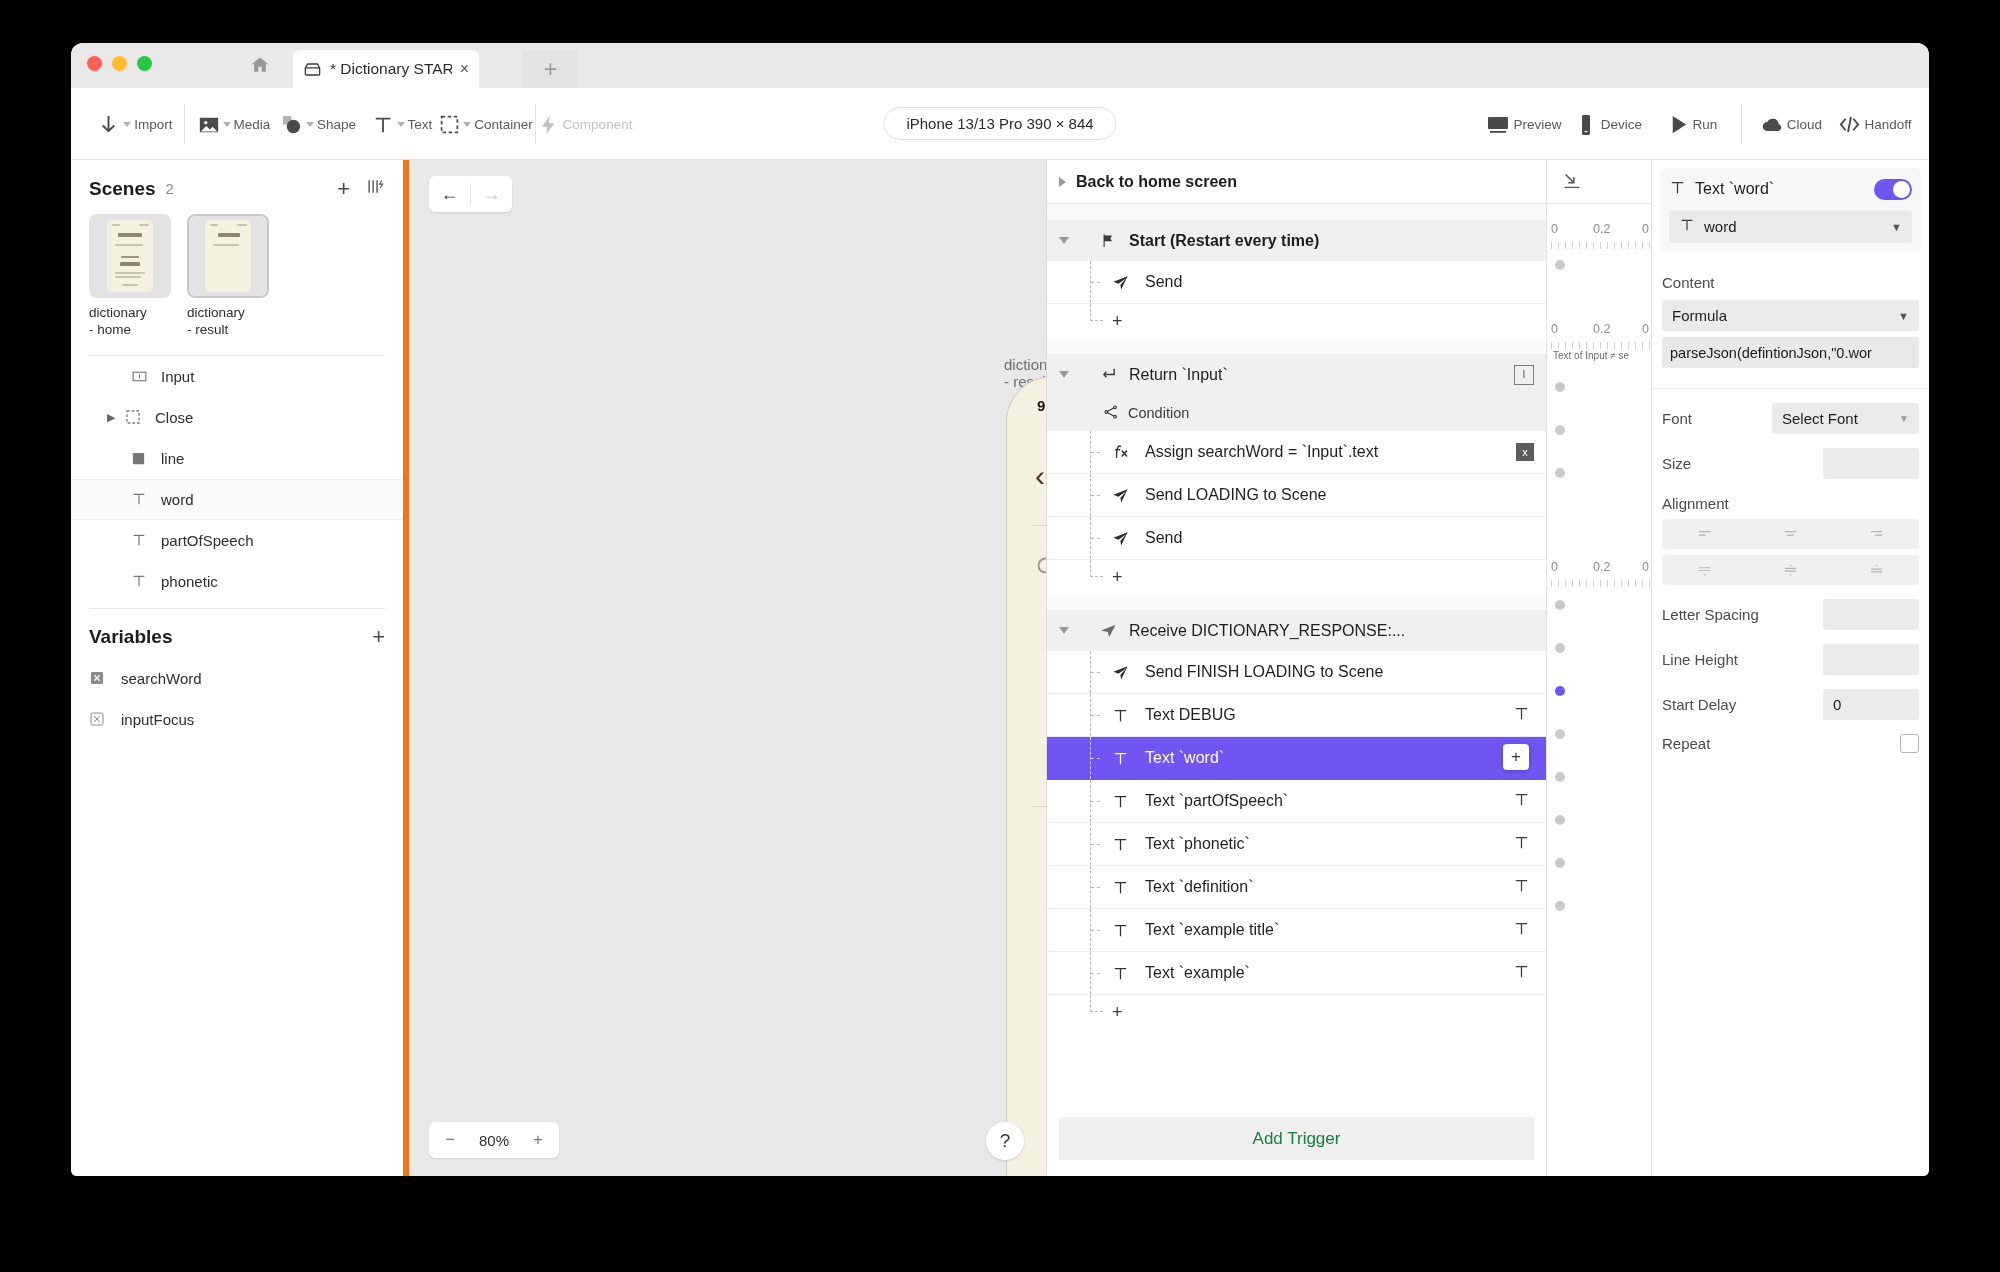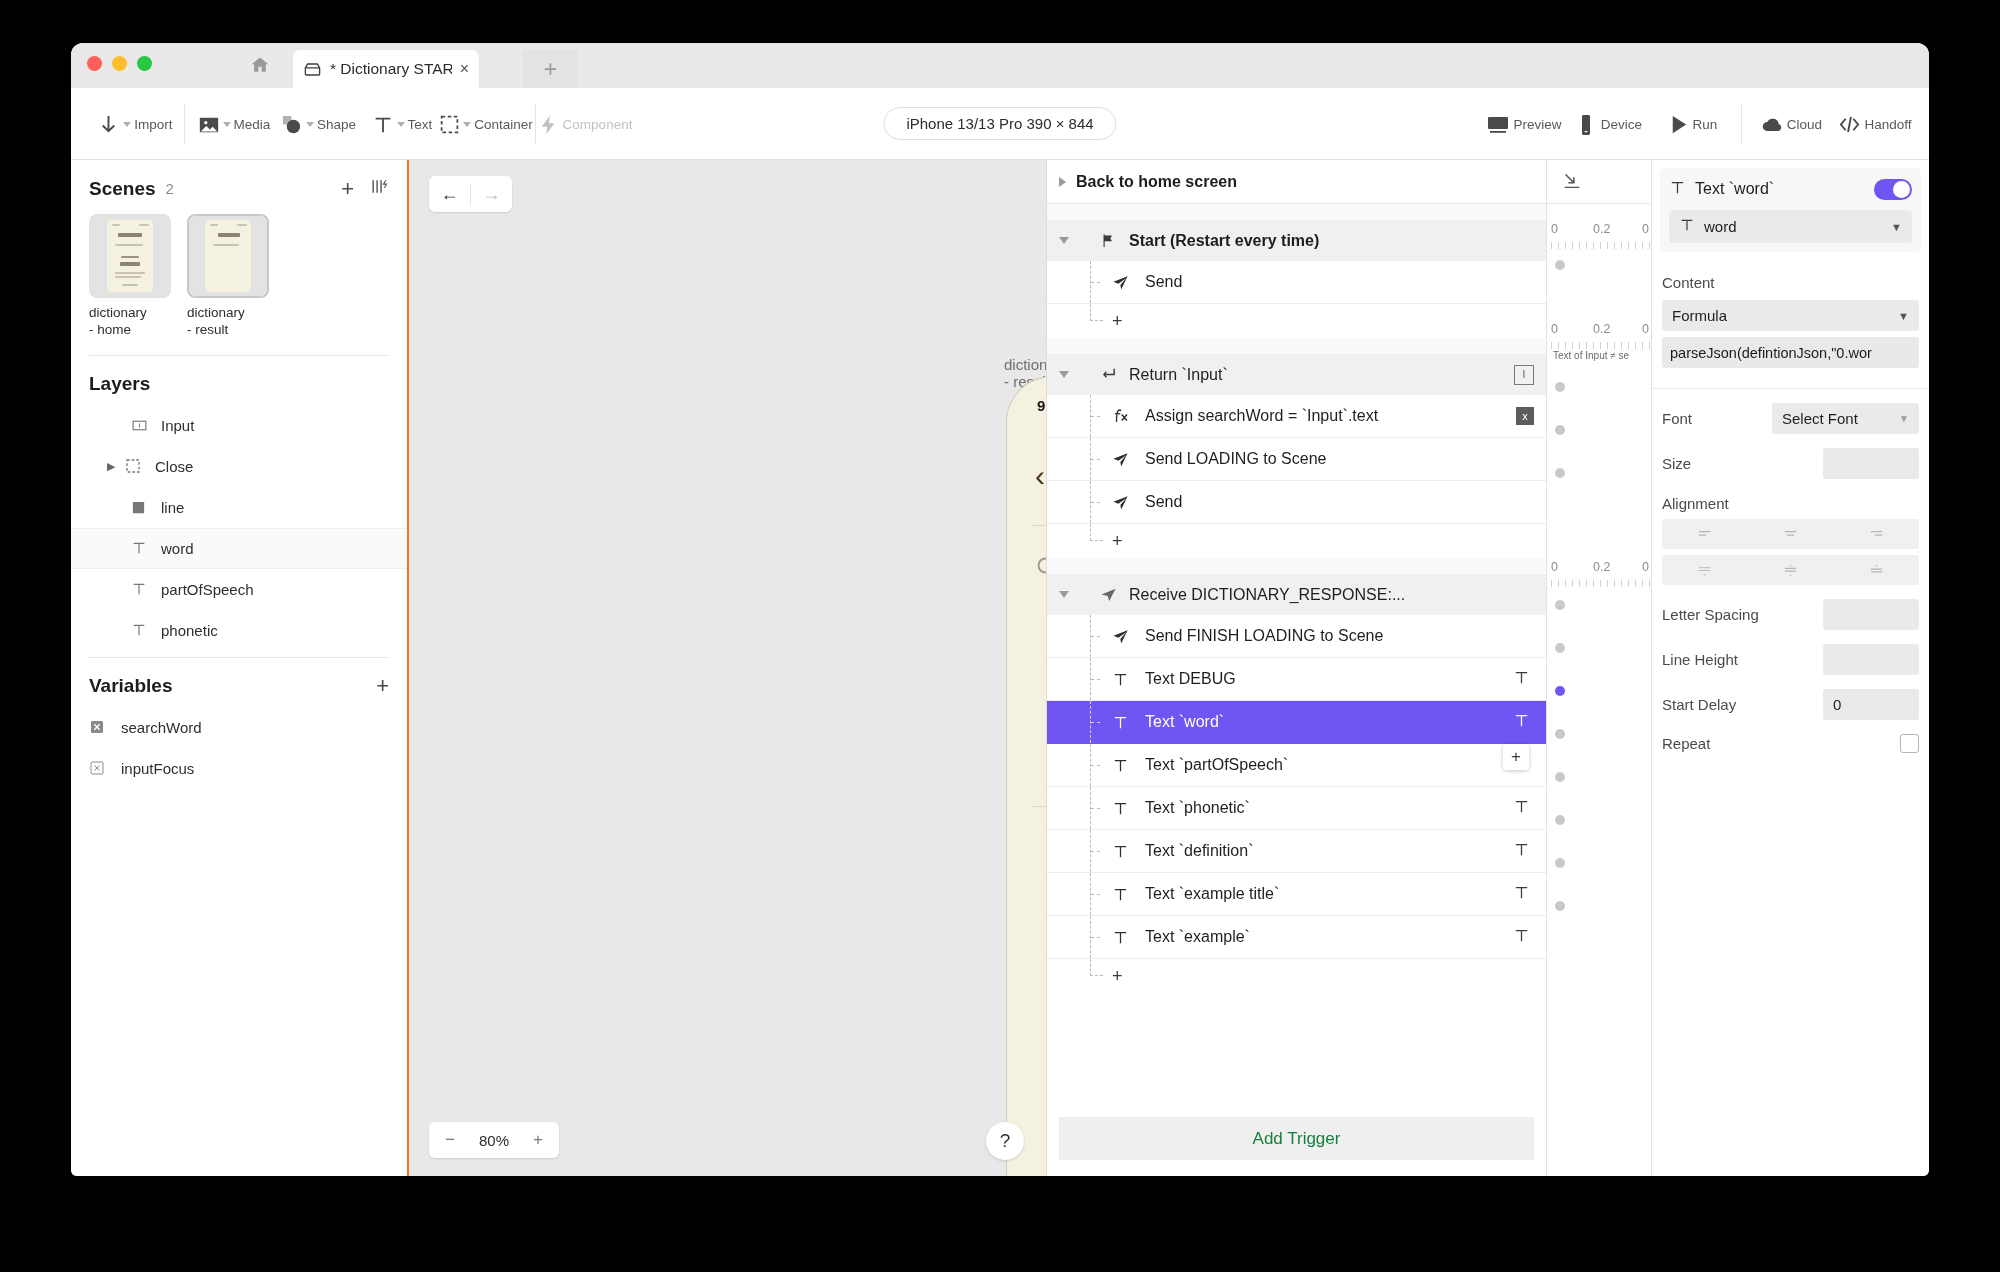--- a/index.html
+++ b/index.html
@@ -79,21 +79,21 @@
     display: flex; align-items: center; gap: 9px;
     font-size: 15px; color: #2c2c2c; background:#fff;
   }
   .right-tools { position: absolute; right: 12px; display: flex; align-items: center; }
 
   
   .body { flex: 1; display: flex; min-height: 0; }
 
   
   .sidebar {
-    width: 338px; background: #fff; border-right: 2px solid #f97316;
+    width: 338px; background: #fff; border-right: 6px solid #f97316;
     flex: none; display: flex; flex-direction: column; overflow: hidden;
   }
   .sec-head {
     display: flex; align-items: center; padding: 17px 18px 10px 18px; gap: 10px;
   }
   .sec-title { font-size: 19px; font-weight: bold; color: #1c1c1c; }
   .sec-count { font-size: 15px; color: #8b8b8b; }
   .sec-actions { margin-left: auto; display: flex; align-items: center; gap: 16px; color:#555; }
   .plus-ic { font-size: 22px; font-weight: 300; color: #4a4a4a; line-height: 1; cursor: pointer; }
 
@@ -530,23 +530,20 @@
             <i class="tl" style="left:8px;top:24px;width:26px"></i>
           </div>
             </div>
           <div class="name" style="white-space:pre-line">dictionary
 - result</div>
         </div>
       </div>
 
       <div class="divider"></div>
 
-      <div class="sec-head">
-        <span class="sec-title">Layers</span>
-      </div>
 
       <div class="layer-row">
         <span class="lic">
           <svg viewBox="0 0 24 24" width="17" height="17" fill="none" stroke="currentColor" stroke-width="1.6">
               <rect x="3" y="6" width="18" height="12"></rect>
               <path d="M12 9v6" stroke-width="1.4"></path>
             </svg>
         </span>
         <span>Input</span>
       </div>
@@ -701,20 +698,31 @@
         <div class="grp-head light">
           <i class="tri down"></i>
           <span class="gic">
             <svg viewBox="0 0 24 24" width="17" height="17" fill="none" stroke="currentColor" stroke-width="2">
                 <path d="M20 4v8H6"></path>
                 <path d="M9 8l-3.5 4L9 16"></path>
               </svg>
           </span>
           <span class="glb">Return `Input`</span>
           <span class="badge">I</span>
+        </div>
+        <div class="cond-row">
+          <span>
+            <svg viewBox="0 0 24 24" width="16" height="16" fill="none" stroke="currentColor" stroke-width="1.8">
+                <circle cx="18" cy="5" r="2"></circle>
+                <circle cx="18" cy="19" r="2"></circle>
+                <circle cx="5" cy="12" r="2"></circle>
+                <path d="M7 11l9-5M7 13l9 5"></path>
+              </svg>
+          </span>
+          <span>Condition</span>
         </div>
         <div class="act-row">
           <i class="stem"></i>
           <span class="aic">
             <svg viewBox="0 0 24 24" width="18" height="18" fill="none" stroke="currentColor" stroke-width="1.7">
                 <path d="M6 20c0-10 1-16 4-16 1 0 1.6.5 2 1.2"></path>
                 <path d="M4 9h7"></path>
                 <path d="M13 10l7 8M20 10l-7 8" stroke-width="1.9"></path>
               </svg>
           </span>

